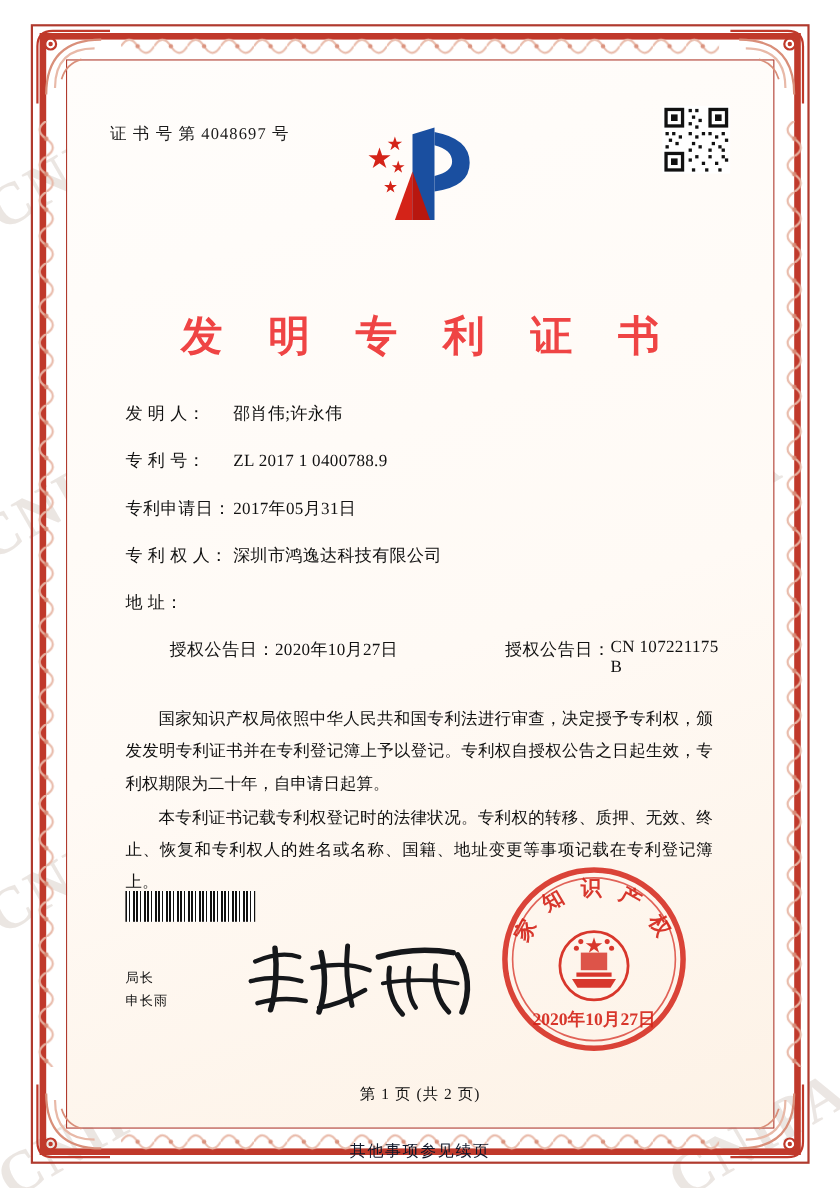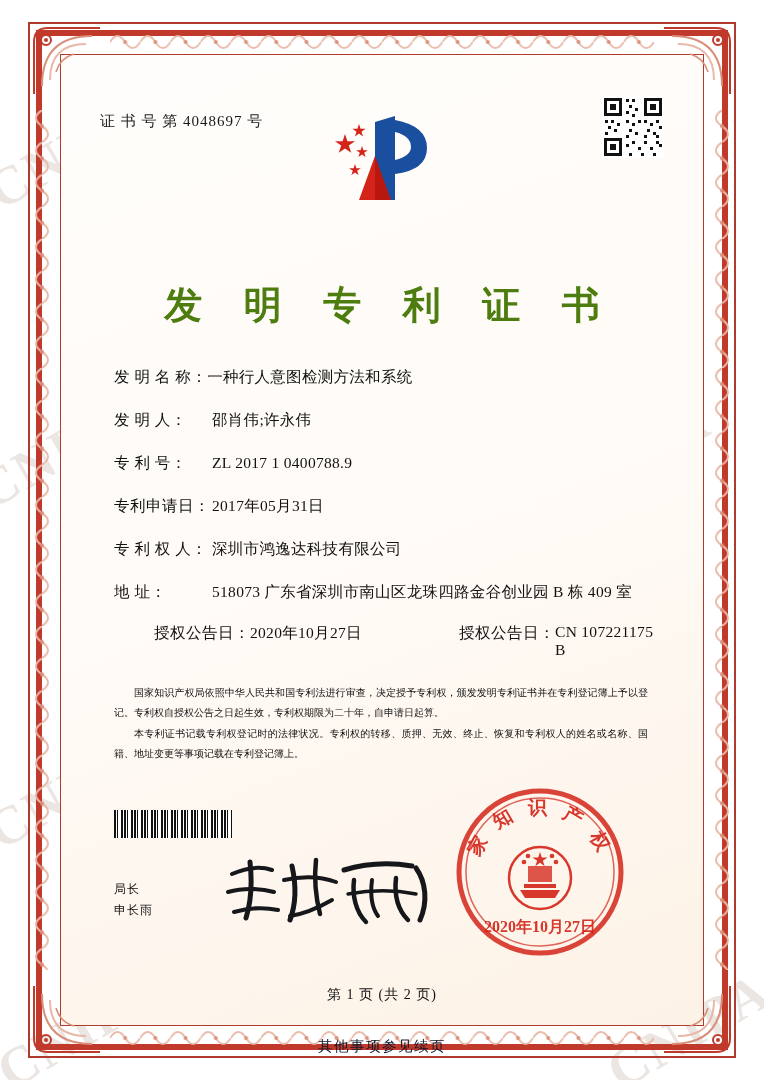--- a/index.html
+++ b/index.html
@@ -131,21 +131,21 @@
     display: flex;
     justify-content: center;
     pointer-events: none;
   }
 
   .doc-title {
     text-align: center;
     font-size: 38px;
     font-weight: bold;
     letter-spacing: 16px;
-    color: #4d7c0f;
+    color: #ef4444;
     margin-top: 10px;
     text-indent: 16px;
     font-family: "Liberation Serif", "DejaVu Serif", serif;
   }
 
   .fields {
     margin-top: 34px;
     padding: 0 8px 0 14px;
   }
   .field {
@@ -172,21 +172,21 @@
     color: #111;
     margin-bottom: 19px;
     margin-left: 40px;
   }
   .half-left { flex: 0 0 305px; display: flex; }
   .half-right { flex: 1 1 auto; display: flex; }
 
   .paragraphs {
     margin-top: 24px;
     padding: 0 16px 0 14px;
-    font-size: 10px;
+    font-size: 15px;
     line-height: 1.95;
     color: #111;
     text-align: justify;
   }
   .paragraphs p {
     margin: 0 0 2px 0;
     text-indent: 2em;
   }
 
   
@@ -424,24 +424,20 @@
           <polygon points="47,34 48.4,38.2 52.8,38.2 49.2,40.8 50.6,45 47,42.4 43.4,45 44.8,40.8 41.2,38.2 45.6,38.2"></polygon>
           <polygon points="40,52 41.4,56.2 45.8,56.2 42.2,58.8 43.6,63 40,60.4 36.4,63 37.8,58.8 34.2,56.2 38.6,56.2"></polygon>
         </g>
       </svg>
     </div>
 
     <div class="doc-title" style="margin-top:96px;">发 明 专 利 证 书</div>
 
     <div class="fields">
 
-      <div class="field">
-        <span class="f-label">发 明 名 称：</span>
-        <span class="f-value">一种行人意图检测方法和系统</span>
-      </div>
 
       <div class="field">
         <span class="f-label" style="width:98px;">发 明 人：</span>
         <span class="f-value">邵肖伟;许永伟</span>
       </div>
 
       <div class="field">
         <span class="f-label" style="width:98px;">专 利 号：</span>
         <span class="f-value">ZL 2017 1 0400788.9</span>
       </div>
@@ -451,21 +447,20 @@
         <span class="f-value">2017年05月31日</span>
       </div>
 
       <div class="field">
         <span class="f-label" style="width:98px;">专 利 权 人：</span>
         <span class="f-value">深圳市鸿逸达科技有限公司</span>
       </div>
 
       <div class="field">
         <span class="f-label" style="width:98px;">地 址：</span>
-        <span class="f-value">518073 广东省深圳市南山区龙珠四路金谷创业园 B 栋 409 室</span>
       </div>
 
       <div class="field-inline">
         <div class="half-left">
           <span class="f-label">授权公告日：</span>
           <span class="f-value">2020年10月27日</span>
         </div>
         <div class="half-right">
           <span class="f-label">授权公告日：</span>
           <span class="f-value">CN 107221175 B</span>

